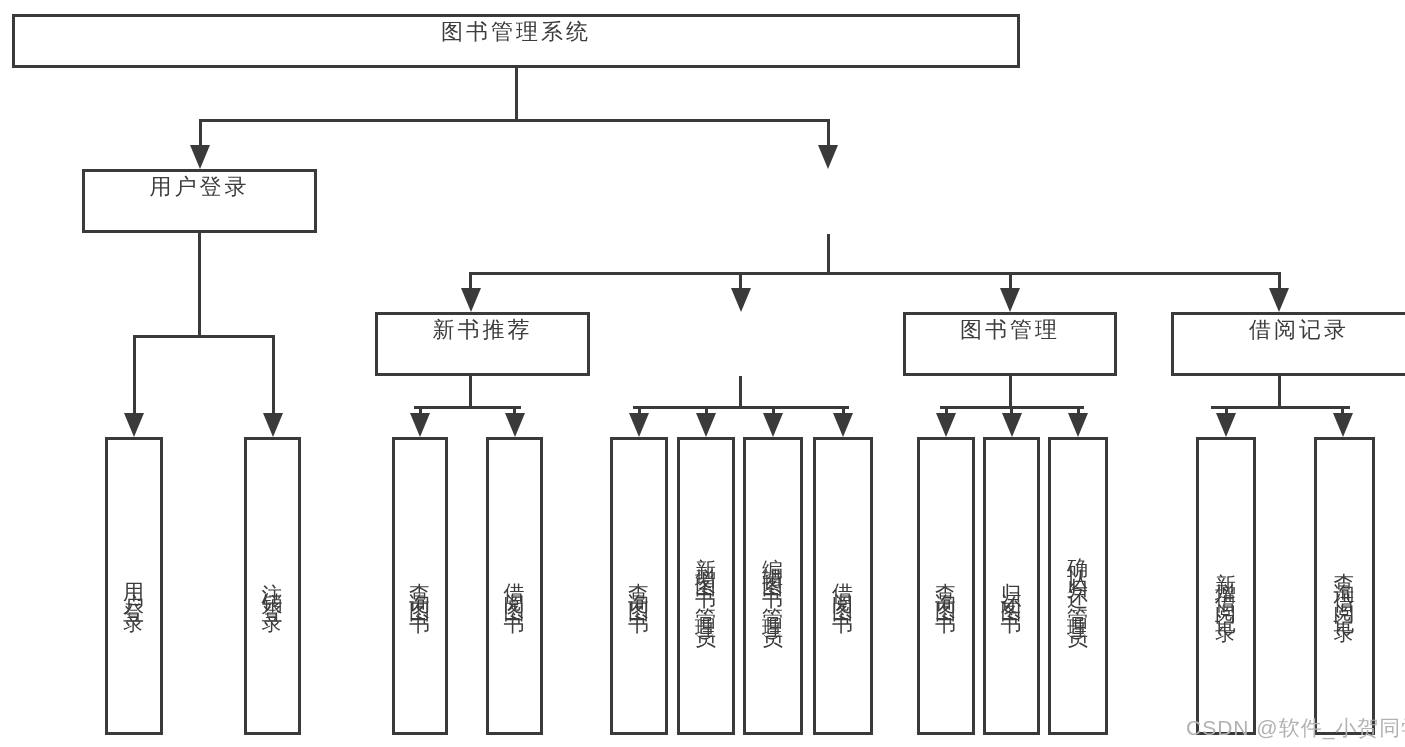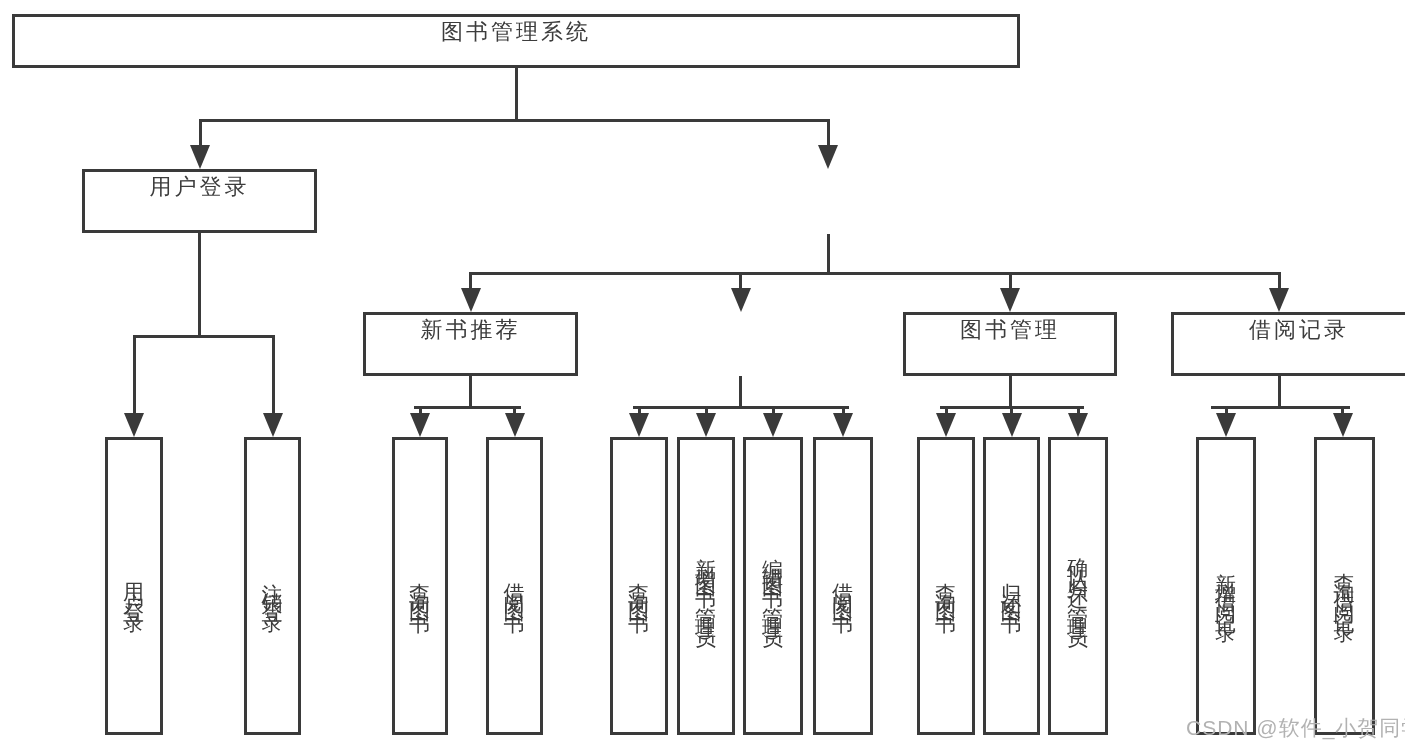--- a/index.html
+++ b/index.html
@@ -62,21 +62,21 @@
 <div class="stage">
 
   <div class="box" style="left:12px;top:14px;width:1008px;height:54px">
     <span>图书管理系统</span>
   </div>
 
   <div class="box" style="left:82px;top:169px;width:235px;height:64px">
     <span>用户登录</span>
   </div>
 
-  <div class="box" style="left:363px;top:312px;width:215px;height:64px">
+  <div class="box" style="left:375px;top:312px;width:215px;height:64px">
     <span>新书推荐</span>
   </div>
   <div class="box" style="left:903px;top:312px;width:214px;height:64px">
     <span>图书管理</span>
   </div>
   <div class="box" style="left:1171px;top:312px;width:256px;height:64px">
     <span>借阅记录</span>
   </div>
 
   <div class="box leaf" style="left:105px;top:437px;width:58px;height:298px">

